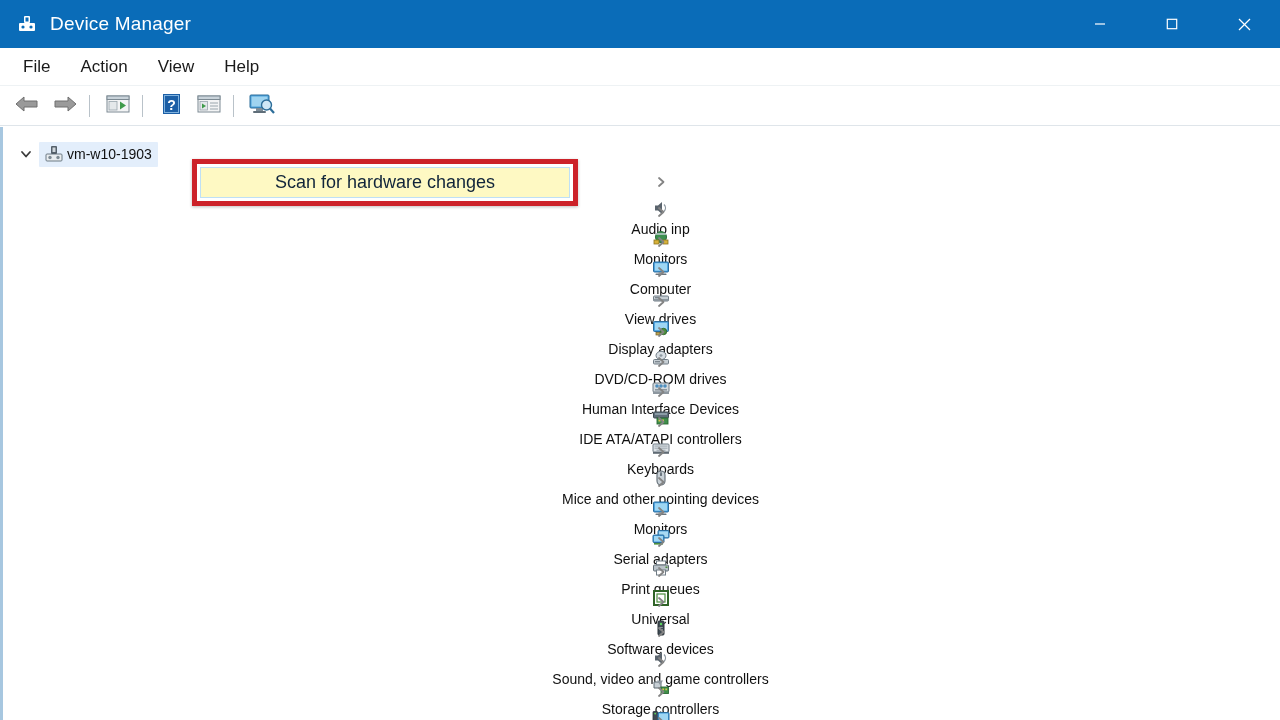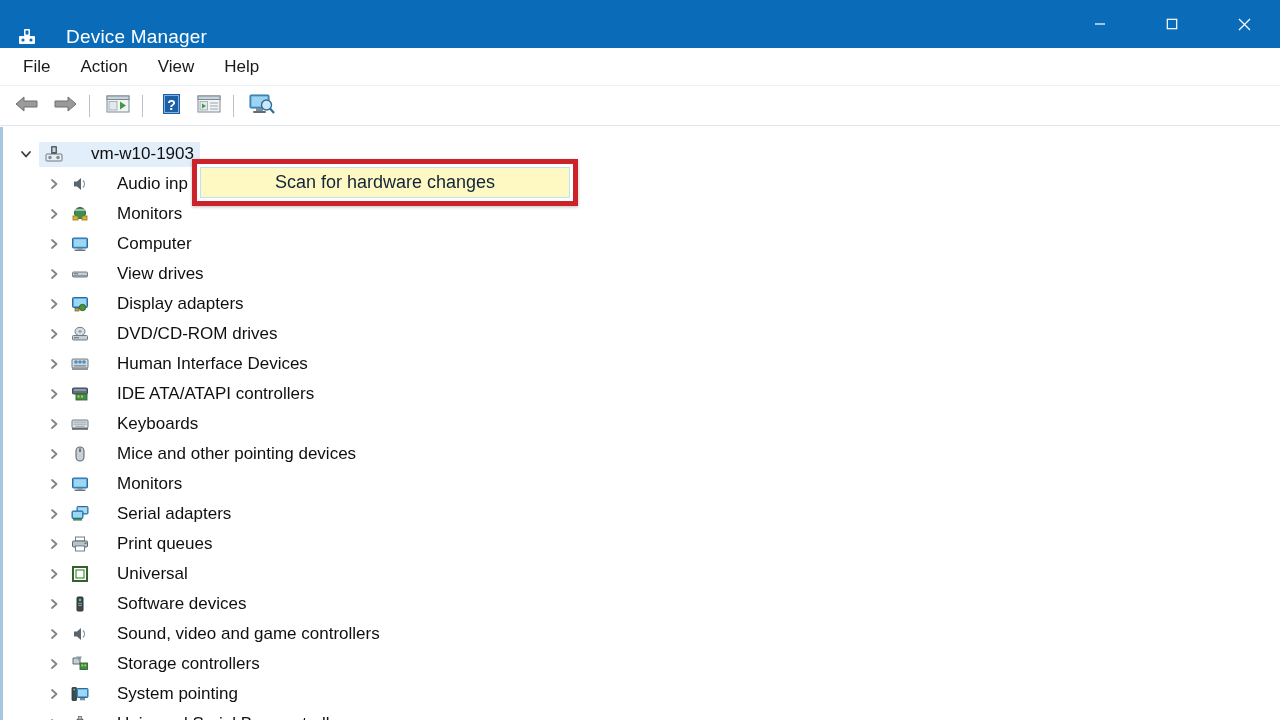--- a/index.html
+++ b/index.html
@@ -8,21 +8,21 @@
     overflow: hidden;
     font-family: "Liberation Sans", sans-serif;
     background: #ffffff;
   }
 
   
   .titlebar {
     position: absolute; top: 0; left: 0;
     width: 1280px; height: 48px;
     background: #0a6cb8;
-    display: flex; align-items: flex-end; gap: 16px;
+    display: flex; align-items: center;
   }
   .title-icon {
     margin-left: 16px; width: 22px; height: 22px;
     display: flex; align-items: center; justify-content: center;
   }
   .title-text {
     margin-left: 12px;
     color: #ffffff;
     font-size: 19px;
     letter-spacing: .2px;
@@ -86,31 +86,31 @@
   .row .chev {
     width: 26px; flex: 0 0 26px;
     display: flex; align-items: center; justify-content: center;
     color: #767676;
   }
   .row .ico {
     width: 26px; flex: 0 0 26px;
     display: flex; align-items: center; justify-content: center;
   }
   .row .lbl {
-    font-size: 17px; color: #101010;
-    margin-left: 24px;
+    font-size: 14px; color: #101010;
+    margin-left: 0;
   }
   .row.root { padding-left: 10px; }
   .row.root .lbl-wrap {
     background: #e3eefb;
     padding: 2px 6px 3px 2px;
     display: flex; align-items: center;
     border-radius: 1px;
   }
-  .row.child { padding-left: 38px; }
+  .row.child { padding-left: 38px; flex-direction: column; }
 
   
   .ctx-wrap {
     position: absolute;
     left: 192px; top: 159px;
     width: 386px; height: 47px;
     border: 5px solid #cc2229;
     background: #ffffff;
     box-shadow: 0 1px 3px rgba(0,0,0,.25);
   }

